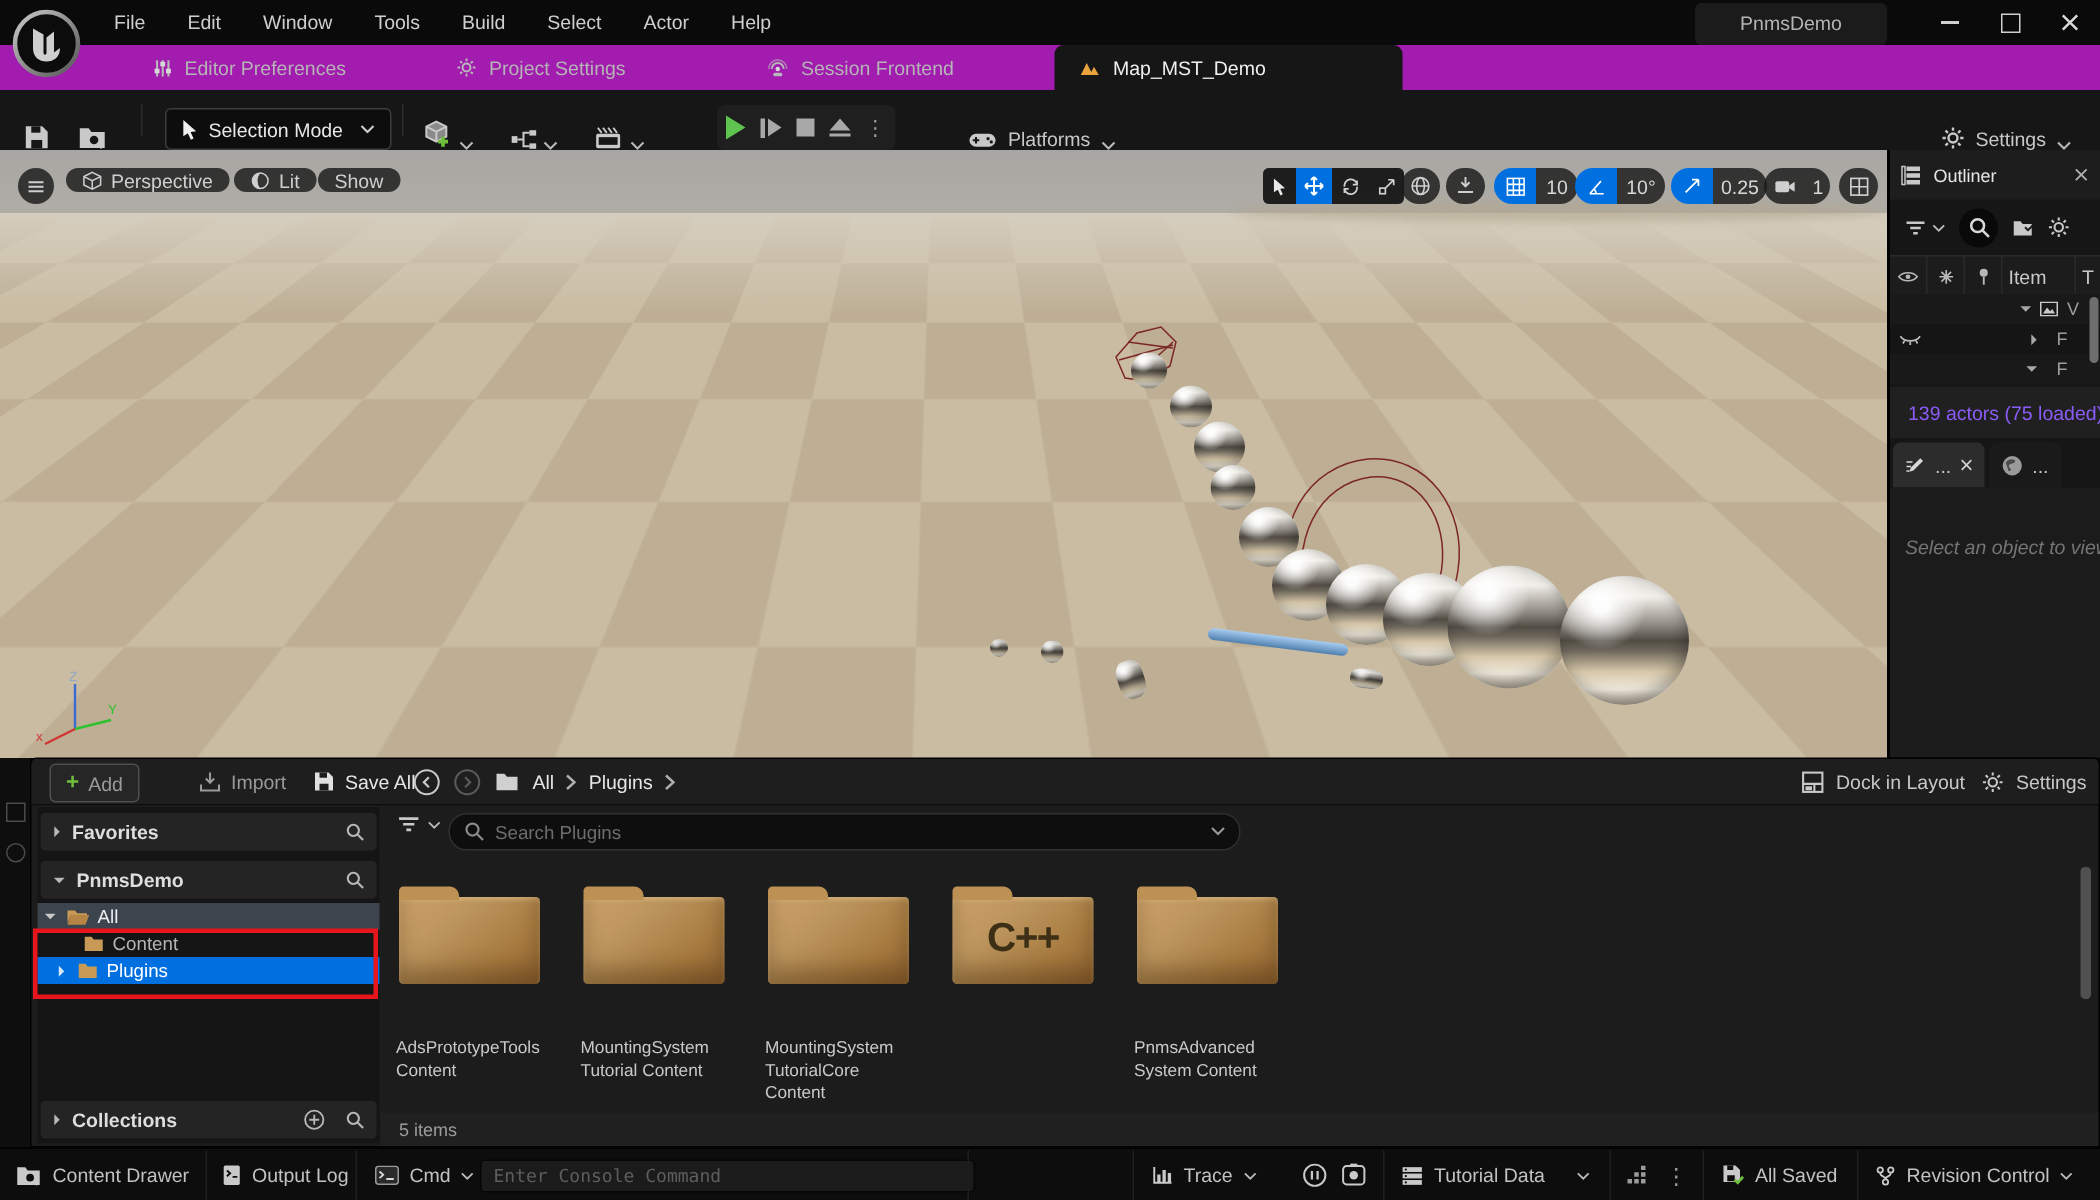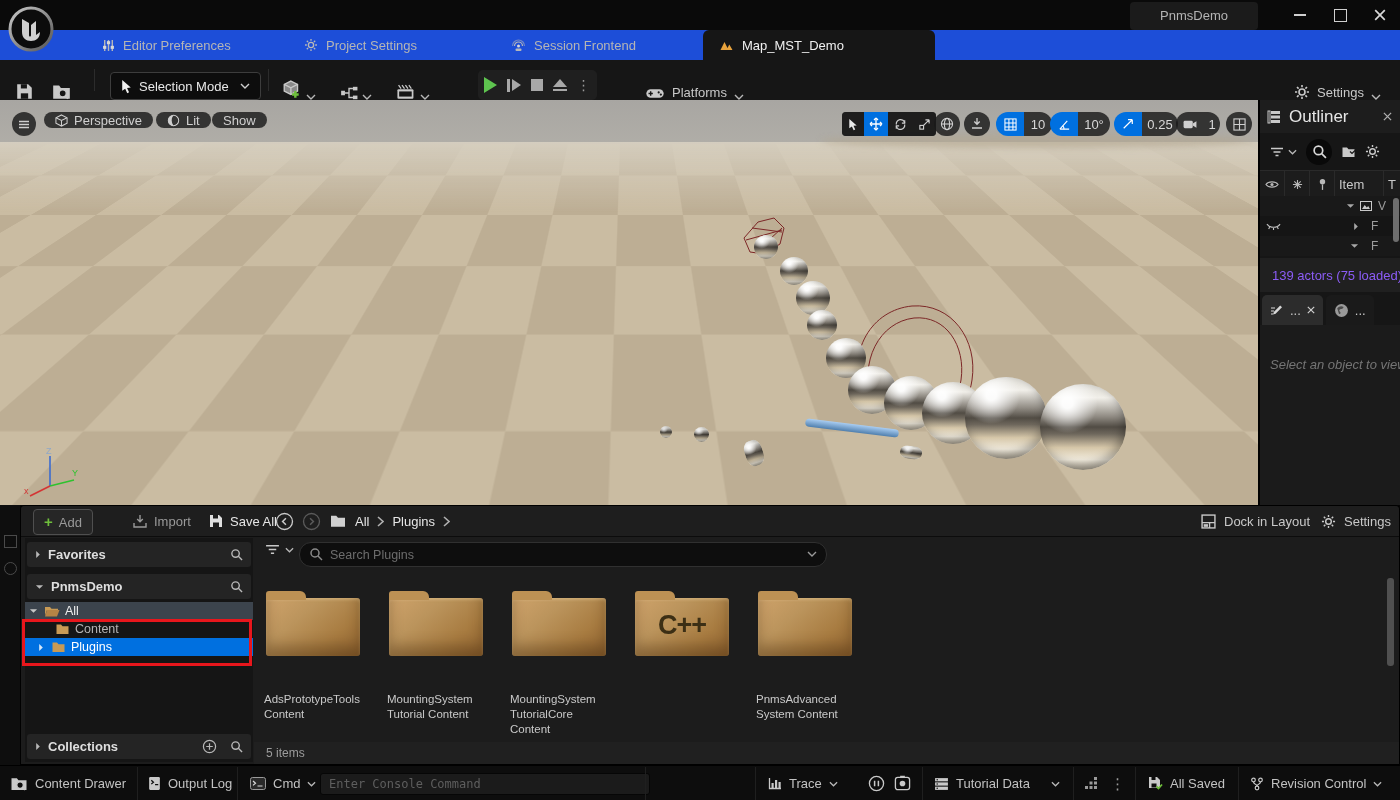--- a/index.html
+++ b/index.html
@@ -10,21 +10,21 @@
   .dim{color:#9a9a9a}
   .bright{color:#e6e6e6}
   .sep-v{width:1px;background:#2c2c2c}
   .chev{margin-left:4px}
   
   #titlebar{left:0;top:0;width:1400px;height:30px;background:#0a0a0a}
   .menu-item{padding:0 14px;line-height:30px;color:#cfcfcf;display:inline-block;cursor:default}
   #project-badge{position:absolute;right:142px;top:2px;width:128px;height:28px;background:#1b1b1b;
     border-radius:4px;text-align:center;line-height:28px;color:#b4b4b4}
   .winbtn{width:40px;height:28px;display:flex;align-items:center;justify-content:center}
-  #tabbar{left:0;top:30px;width:1400px;height:30px;background:#1d4ed8}
+  #tabbar{left:0;top:30px;width:1400px;height:30px;background:#a21caf}
   .asset-tab{height:30px;display:flex;align-items:center;gap:8px;padding:0 16px;color:#b5b5b5}
   .asset-tab.active{background:#161616;border-radius:6px 6px 0 0;color:#f0f0f0}
   
   #toolbar{left:0;top:60px;width:1400px;height:40px;background:#161616;border-bottom:1px solid #000}
   .tb{position:absolute;top:0;height:40px;display:flex;align-items:flex-end}
   #selmode-btn{background:#0d0d0d;border:1px solid #3d3d3d;border-radius:4px;height:26px;padding:0 10px;gap:7px;display:flex;align-items:center;color:#e8e8e8}
   #play-group{background:#1f1f1f;border-radius:5px;height:30px;display:flex;align-items:center;padding:0 6px;gap:10px}
   .play-tri{width:0;height:0;border-left:13px solid #5ec44f;border-top:8px solid transparent;border-bottom:8px solid transparent}
   
   #viewport{left:0;top:100px;width:1258px;height:405px;overflow:hidden;background:linear-gradient(#a8a6a2,#c2beb3 35%,#d4cec0 48px,#d8d2c3 52px)}
@@ -67,20 +67,23 @@
     border-radius:3px;color:#a8a8a8;font-family:"DejaVu Sans Mono",monospace;font-size:12px;padding:0 8px}
   #console-input::placeholder{color:#5e5e5e}
   #cb-search{width:470px;height:23px;background:#0e0e0e;border:1px solid #303030;border-radius:12px;color:#bbb;
     font-size:12.5px;padding:0 26px 0 30px}
   #cb-search::placeholder{color:#6d6d6d}
 </style>
 </head>
 <body>
 
 <div class="abs" id="titlebar">
+  <div class="abs" style="left:62px;top:0">
+    <span class="menu-item">File</span><span class="menu-item">Edit</span><span class="menu-item">Window</span><span class="menu-item">Tools</span><span class="menu-item">Build</span><span class="menu-item">Select</span><span class="menu-item">Actor</span><span class="menu-item">Help</span>
+  </div>
   <div id="project-badge">PnmsDemo</div>
   <div class="abs row" style="right:0;top:1px">
     <div class="winbtn">
         <div style="width:12px;height:1.5px;background:#d0d0d0"></div>
       </div>
     <div class="winbtn">
         <div style="width:11px;height:11px;border:1.5px solid #d0d0d0"></div>
       </div>
     <div class="winbtn">
         <svg width="12" height="12" viewBox="0 0 10 10">
@@ -448,21 +451,21 @@
     <span>
         <svg width="14" height="14" viewBox="0 0 14 14">
           <g fill="#c9c9c9">
             <rect x="4" y="1" width="9" height="3"></rect>
             <rect x="4" y="5.5" width="9" height="3"></rect>
             <rect x="4" y="10" width="9" height="3"></rect>
             <rect x="1" y="1" width="2" height="12" fill="none" stroke="#c9c9c9"></rect>
           </g>
         </svg>
       </span>
-    <span class="bright" style="font-size:17px">Outliner</span>
+    <span class="bright" style="font-size:12px">Outliner</span>
     <span style="margin-left:auto;margin-right:10px">
         <svg width="9" height="9" viewBox="0 0 10 10">
           <path d="M1 1 L9 9 M9 1 L1 9" stroke="#b0b0b0" stroke-width="1.4"></path>
         </svg>
       </span>
   </div>
   <div class="abs row" style="left:0;top:35px;width:142px;height:33px;gap:9px;padding-left:10px;box-sizing:border-box">
     <span class="row">
         <svg width="14" height="10" viewBox="0 0 14 10">
           <path d="M1 1.5h12M3.5 5h7M5.5 8.5h3" stroke="#c9c9c9" stroke-width="1.6"></path>

